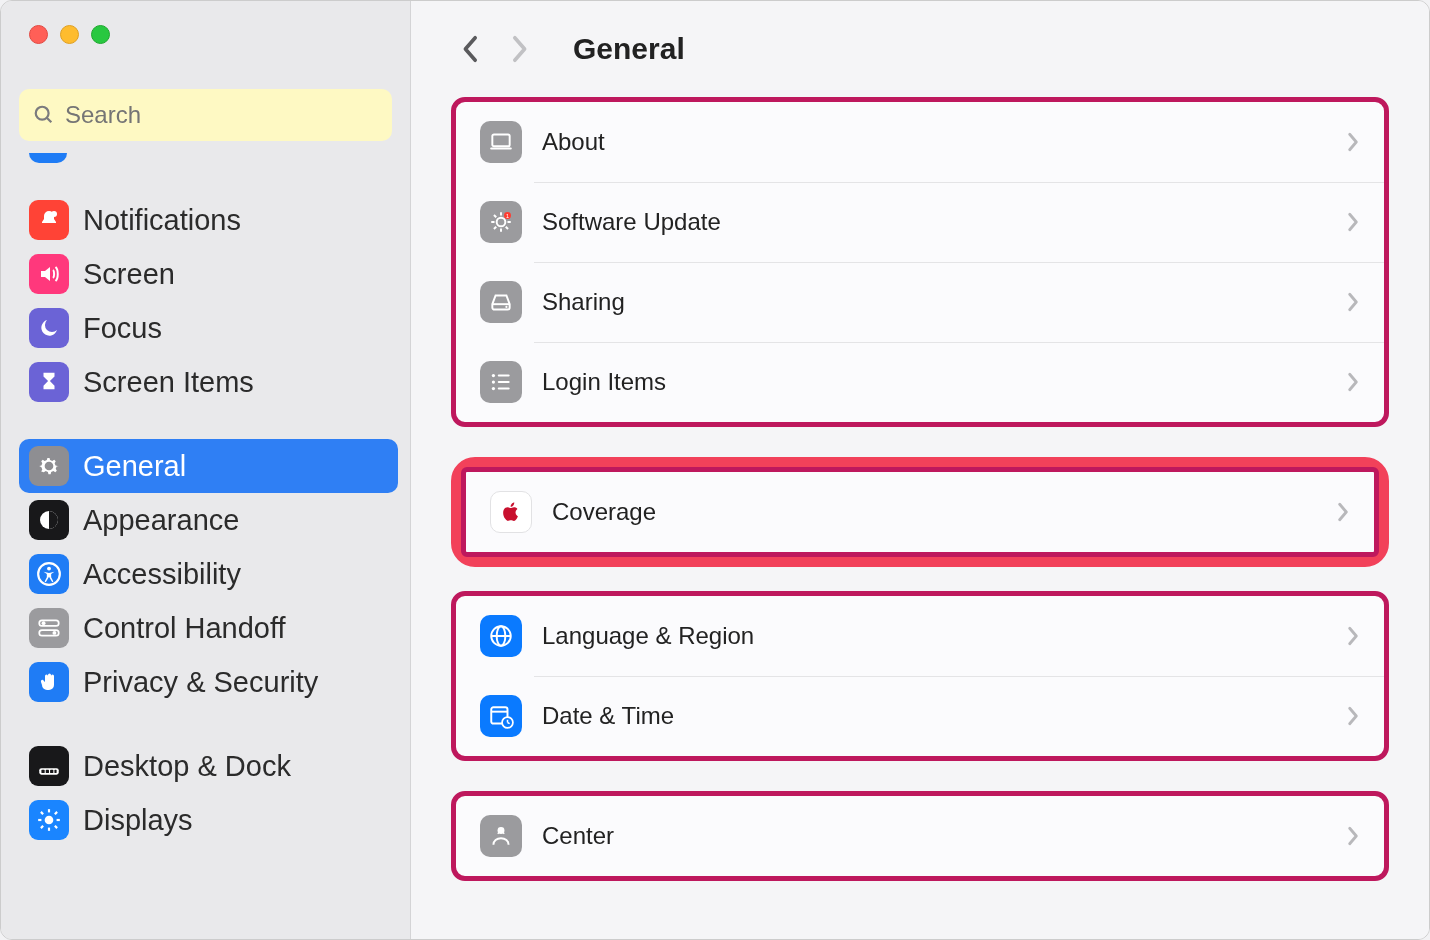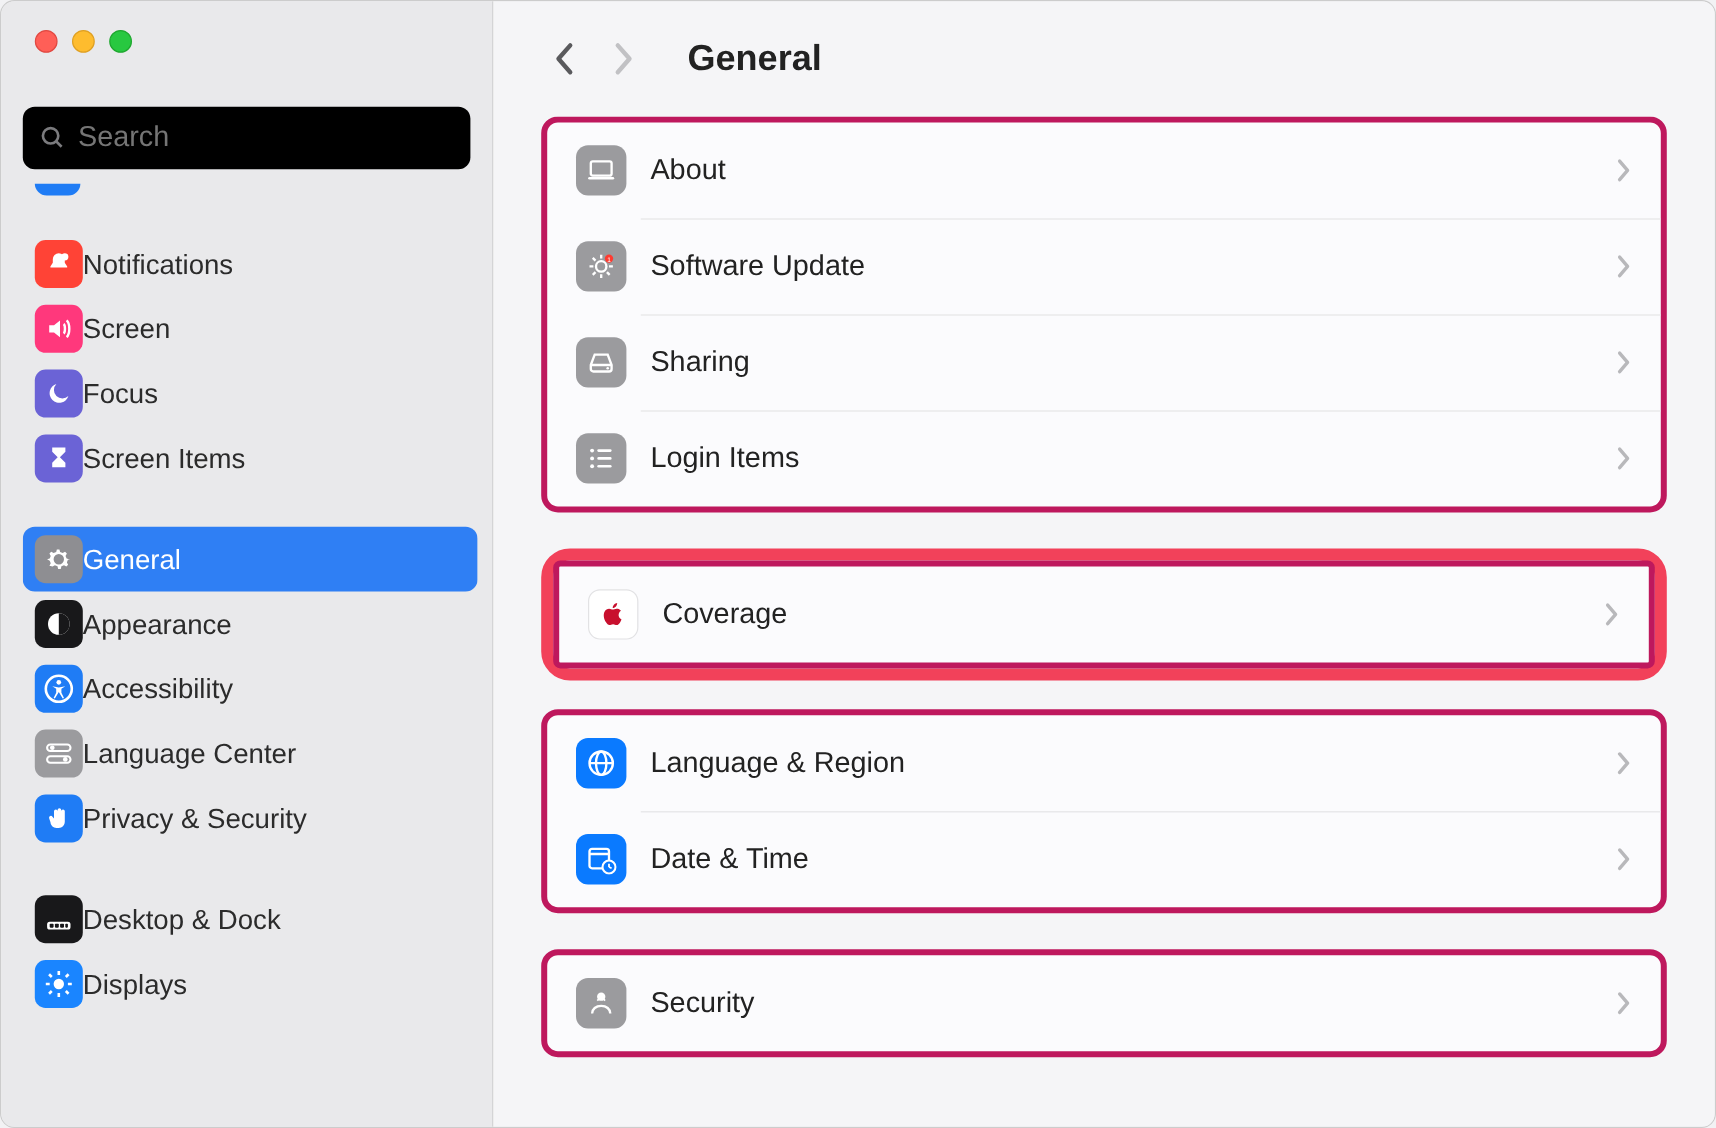--- a/index.html
+++ b/index.html
@@ -8,33 +8,33 @@
 
 
 .sidebar { width: 410px; height: 100%; background: #e9e9eb; border-right: 1px solid #d4d4d6; display: flex; flex-direction: column; position: relative; }
 .traffic { display: flex; gap: 12px; padding: 24px 0 0 28px; height: 70px; }
 .traffic .dot { width: 19px; height: 19px; border-radius: 50%; }
 .dot.red { background: #ff5f57; border: 1px solid #e14942; }
 .dot.yellow { background: #febc2e; border: 1px solid #dfa023; }
 .dot.green { background: #28c840; border: 1px solid #1fa82f; }
 
 .search-wrap { padding: 18px 18px 0 18px; }
-.search { width: 100%; height: 52px; background: #000000; border: none; border-radius: 10px; display: flex; align-items: center; padding: 0 14px; }
+.search { width: 100%; height: 52px; background: #fef9c3; border: none; border-radius: 10px; display: flex; align-items: center; padding: 0 14px; }
 .search svg { flex: 0 0 auto; }
 .search input { flex: 1; border: none; background: transparent; font-size: 24px; color: #808083; padding-left: 10px; outline: none; }
 
 .nav { flex: 1; overflow: hidden; padding: 12px 12px 0 18px; }
 .nav-scroll { height: 100%; overflow: hidden; }
 .partial-top { height: 14px; margin-left: 10px; margin-bottom: 26px; position: relative; }
 .partial-top .blue-sliver { width: 38px; height: 10px; background: #1f7cf5; border-radius: 0 0 10px 10px; position: absolute; top: 0; left: 0; }
 
 .nav-item { display: flex; align-items: center; height: 54px; border-radius: 10px; padding: 0 10px; cursor: default; }
 .nav-item.selected { background: #2f7ff4; }
 .nav-item .icon-box { width: 40px; height: 40px; border-radius: 9px; display: flex; align-items: center; justify-content: center; flex: 0 0 auto; }
-.nav-item .label { font-size: 23px; color: #2b2b2b; }
+.nav-item .label { font-size: 29px; color: #2b2b2b; margin-left: 14px; }
 .nav-item.selected .label { color: #fff; }
 .gap { height: 30px; }
 
 
 .main { flex: 1; display: flex; flex-direction: column; background: #f5f5f7; }
 .header { height: 96px; display: flex; align-items: center; padding: 0 40px; gap: 8px; }
 .nav-arrow { width: 40px; height: 40px; display: flex; align-items: center; justify-content: center; }
 .header-title { font-size: 30px; font-weight: 700; color: #222; margin-left: 26px; }
 
 .content { flex: 1; padding: 0 40px 0 40px; overflow: hidden; }
@@ -156,21 +156,21 @@
       </div>
       <div class="nav-item">
         <div class="icon-box bg-graylight">
           <svg width="26" height="26" viewBox="0 0 24 24" fill="#fff">
               <rect x="3" y="5" width="18" height="5" rx="2.5" fill="none" stroke="#fff" stroke-width="1.6"></rect>
               <circle cx="7" cy="7.5" r="1.8"></circle>
               <rect x="3" y="14" width="18" height="5" rx="2.5" fill="none" stroke="#fff" stroke-width="1.6"></rect>
               <circle cx="17" cy="16.5" r="1.8"></circle>
             </svg>
         </div>
-        <span class="label">Language Center</span>
+        <span class="label">Control Handoff</span>
       </div>
       <div class="nav-item">
         <div class="icon-box bg-blue">
           <svg width="24" height="24" viewBox="0 0 24 24" fill="#fff">
               <path d="M8 12V6a1.5 1.5 0 0 1 3 0v5V5a1.5 1.5 0 0 1 3 0v6V6a1.5 1.5 0 0 1 3 0v9a5 5 0 0 1-5 5h-2a5 5 0 0 1-5-5l-1-3a1.5 1.5 0 0 1 2.7-1.3L8 12z"></path>
             </svg>
         </div>
         <span class="label">Privacy &amp; Security</span>
       </div>
 
@@ -357,21 +357,21 @@
 
     <div class="group" style="margin-bottom:0;">
       <div class="row">
         <div class="picon bg-graylight">
           <svg width="26" height="26" viewBox="0 0 24 24" fill="#fff">
               <circle cx="12" cy="7" r="3.2"></circle>
               <path d="M5 20c0-3.5 3-6 7-6s7 2.5 7 6" fill="none" stroke="#fff" stroke-width="1.8"></path>
               <polyline points="9,10 12,7 15,10" fill="none" stroke="#fff" stroke-width="1.4"></polyline>
             </svg>
         </div>
-        <div class="ptext">Security</div>
+        <div class="ptext">Center</div>
         <div class="chev">
             <svg width="14" height="22" viewBox="0 0 12 20" fill="none" stroke="#b8b8bb" stroke-width="2.6" stroke-linecap="round" stroke-linejoin="round">
               <polyline points="3,3 9,10 3,17"></polyline>
             </svg>
           </div>
       </div>
     </div>
 
   </div>
 </div>

